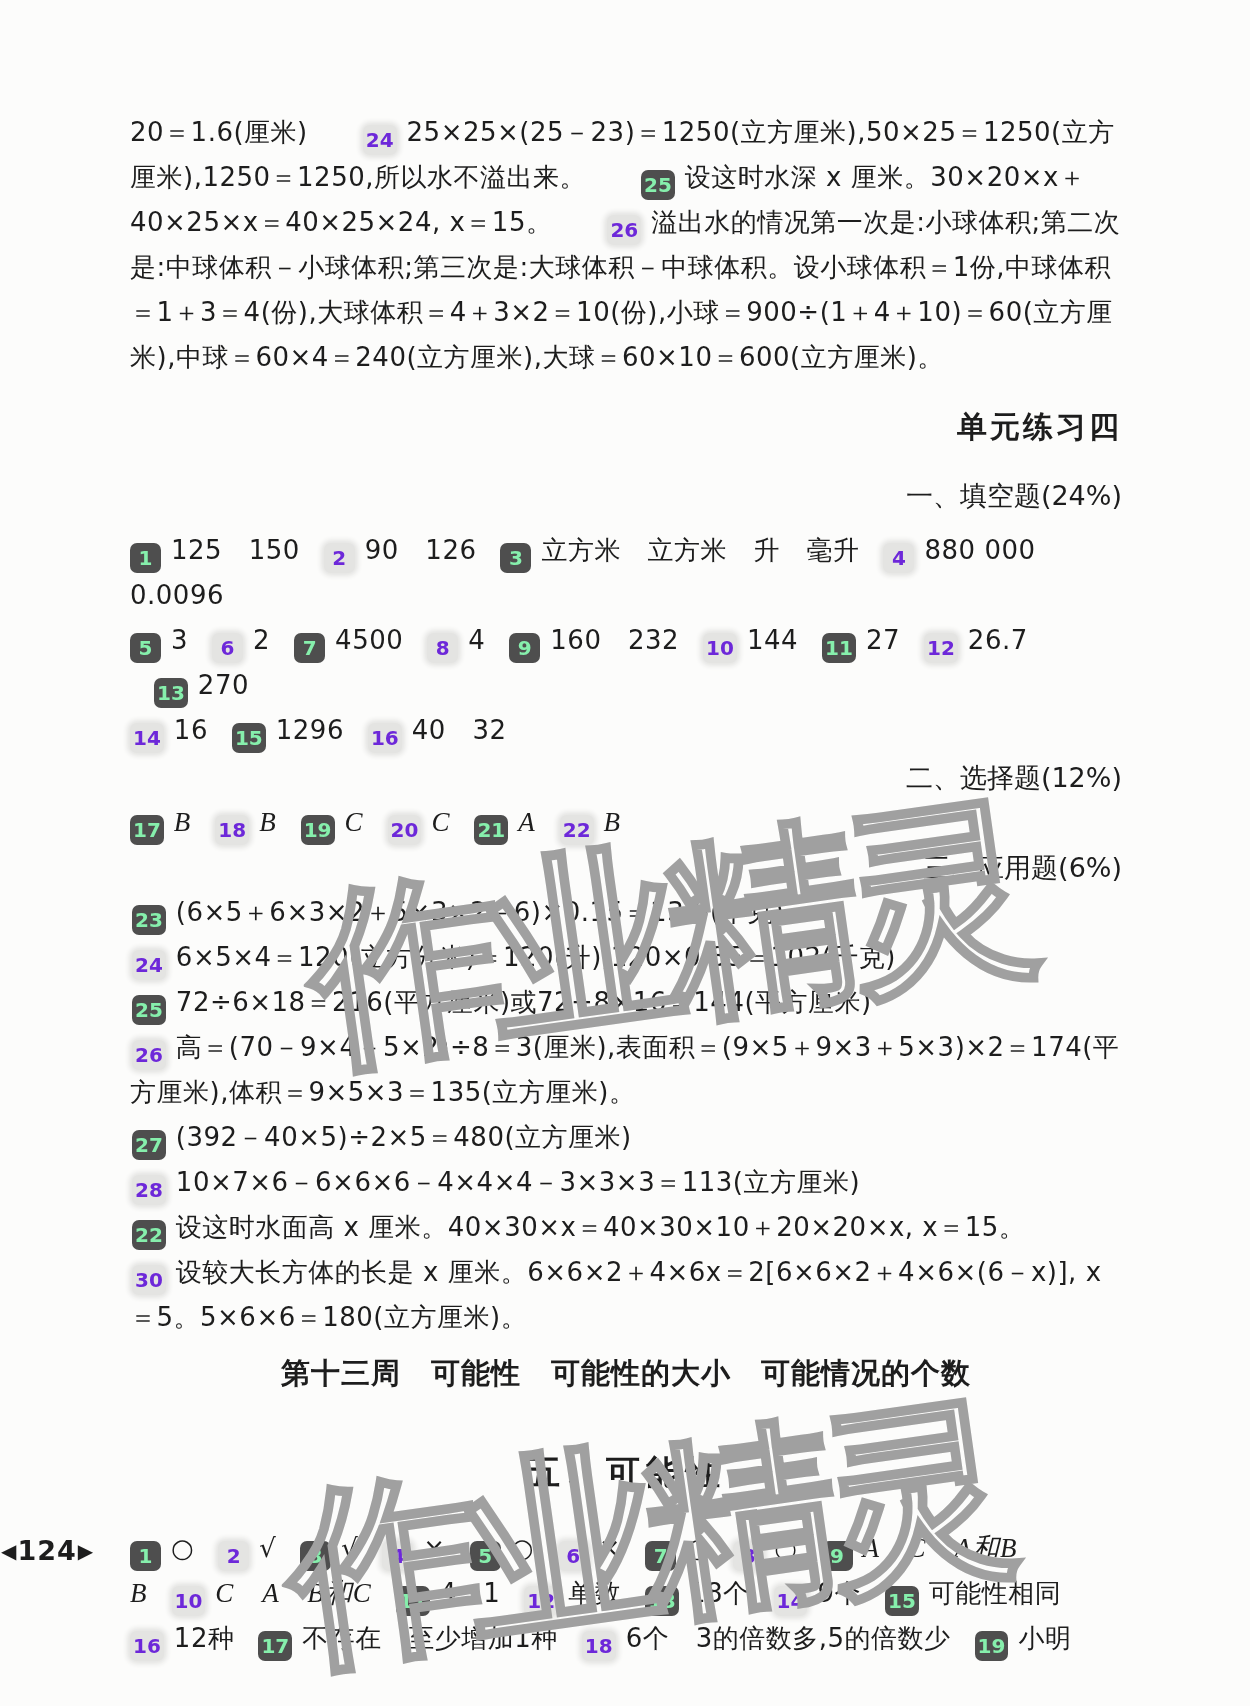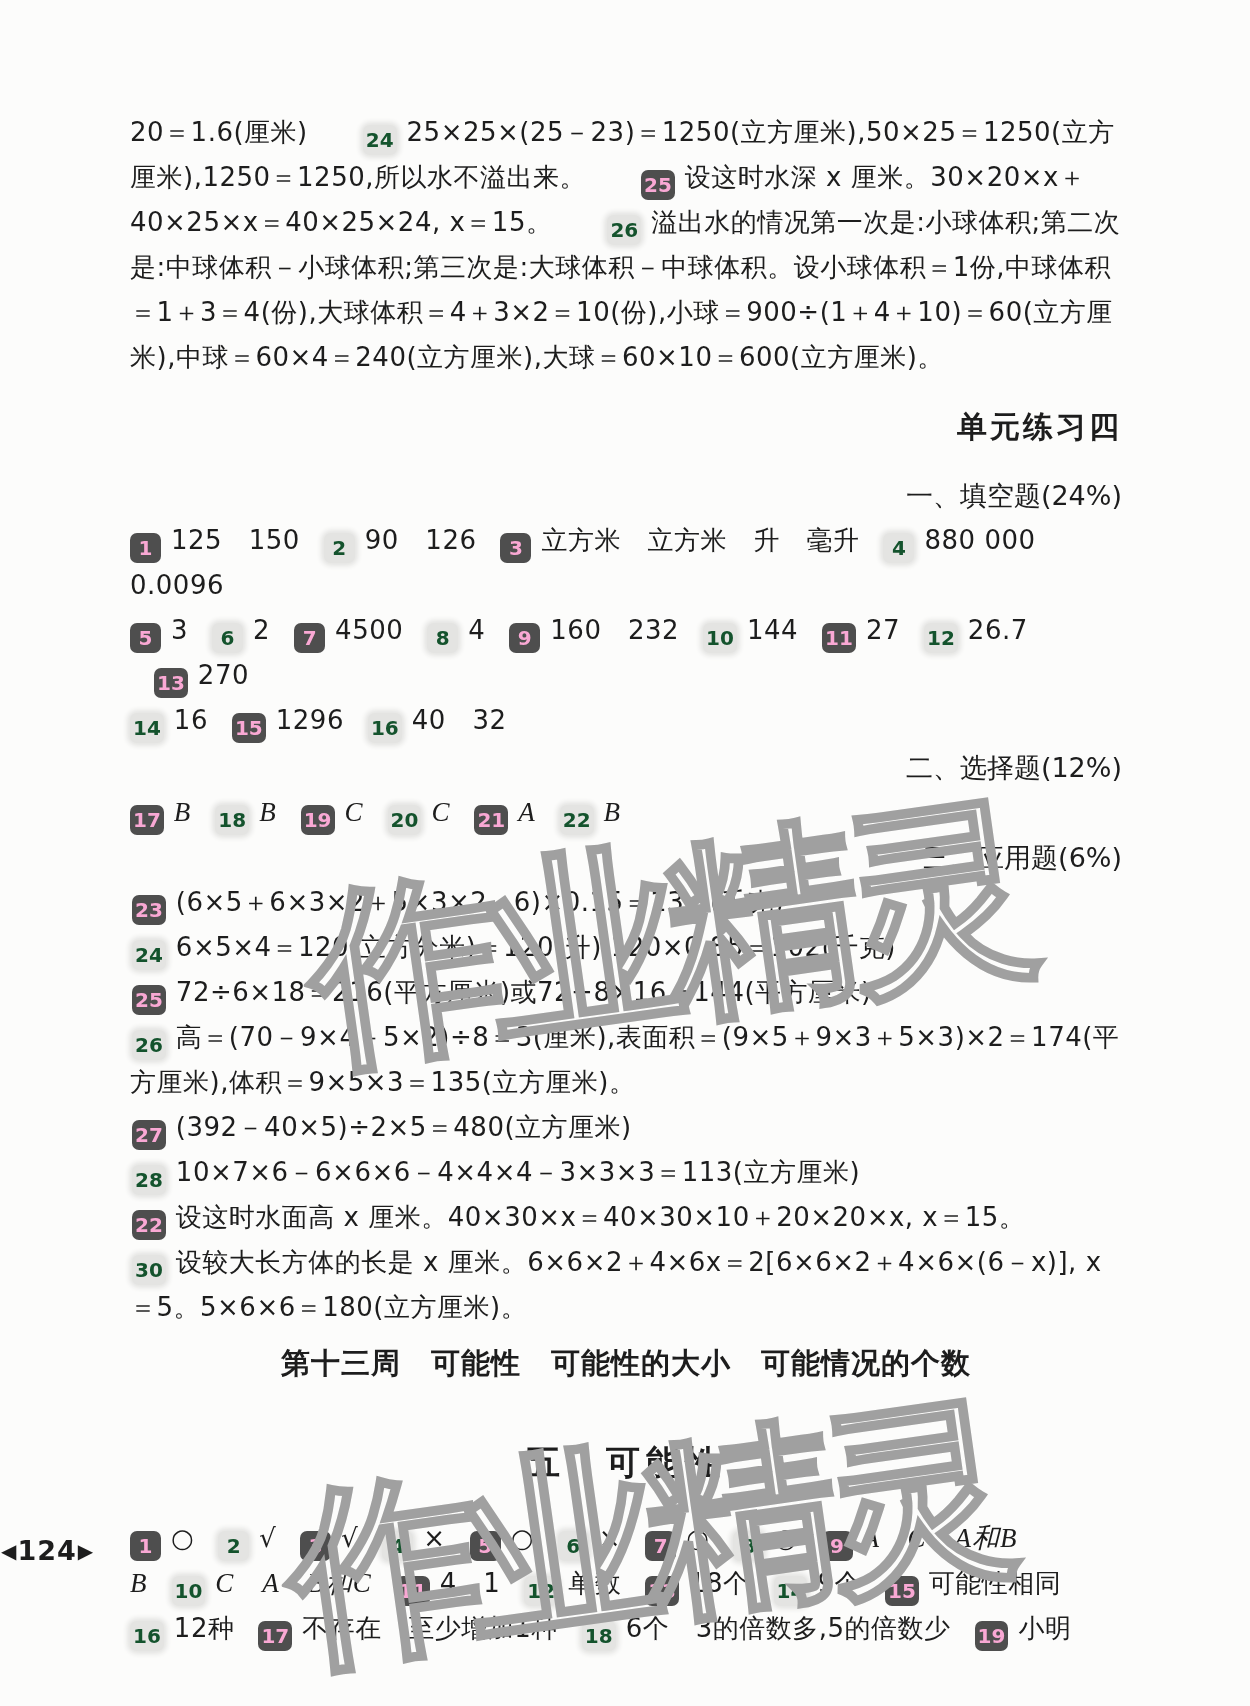--- a/index.html
+++ b/index.html
@@ -19,35 +19,35 @@
   .blk{margin:0;}
   p.flow{margin:0;}
   .txt{white-space:pre-wrap;letter-spacing:0.5px;}
   .rom{font-family:"Liberation Serif","DejaVu Serif",serif;font-style:italic;font-size:27px;letter-spacing:1px;}
   .row{white-space:nowrap;}
   .h1{font-size:34px;font-weight:bold;text-align:center;letter-spacing:6px;line-height:52px;margin:50px 0 0;}
   .h2{font-size:30px;font-weight:bold;text-align:right;letter-spacing:3px;line-height:45px;margin:24px 0 0;}
   .h3{font-size:29px;font-weight:bold;text-align:center;letter-spacing:1px;line-height:46px;margin:10px 0 0;}
   .h4{font-size:27px;line-height:45px;margin:0;text-align:right;}
   .mt24{margin-top:24px;}
-  .mt10{}
+  .mt10{margin-top:10px;}
   .mt2{margin-top:2px;}
   .mt28{margin-top:28px;}
   .badge{
     display:inline-block;
     min-width:31px;height:30px;line-height:30px;
     border-radius:7px;
     text-align:center;
     font-weight:bold;font-size:20px;
     padding:0 3px;box-sizing:border-box;
     vertical-align:-6px;
     letter-spacing:0;
   }
-  .badge.dark{background:#4e4e4e;color:#f9a8d4;}
-  .badge.light{background:#e4e4e2;color:#14532d;box-shadow:0 0 5px 3px #e4e4e2;}
+  .badge.dark{background:#4e4e4e;color:#86efac;}
+  .badge.light{background:#e4e4e2;color:#6d28d9;box-shadow:0 0 5px 3px #e4e4e2;}
   .row .badge{margin:0 10px 0 24px;}
   .row .badge:first-child{margin-left:0;}
   .row .txt + .badge{margin-left:24px;}
   p.flow .badge{margin:0 10px 0 2px;}
   .footer{
     position:absolute;left:0;right:0;top:1528px;
     line-height:45px;
   }
   .footer .arr{font-size:20px;vertical-align:2px;margin:0 1px;}
   .footer .pagenum{font-size:27px;font-weight:bold;letter-spacing:1px;}

